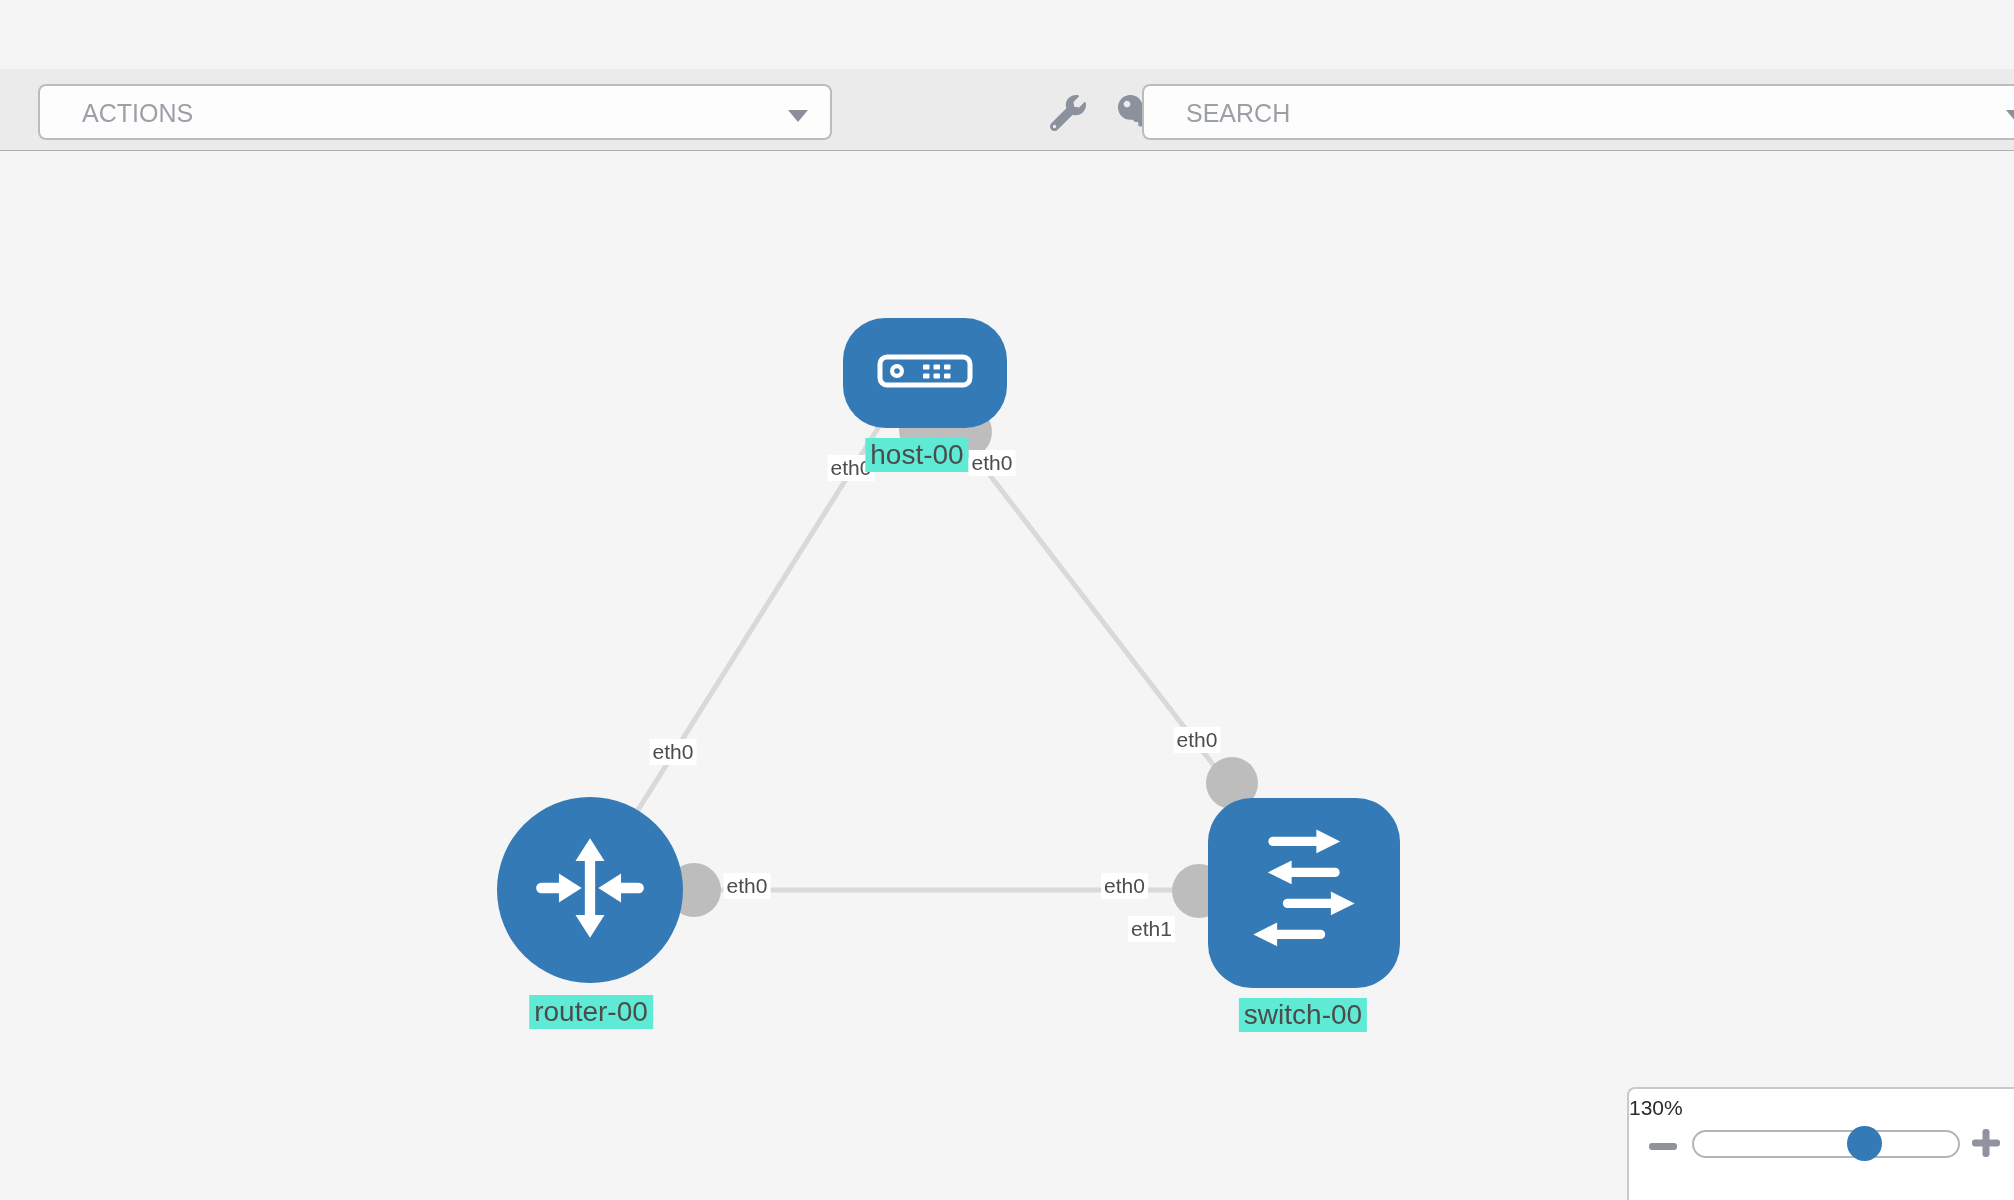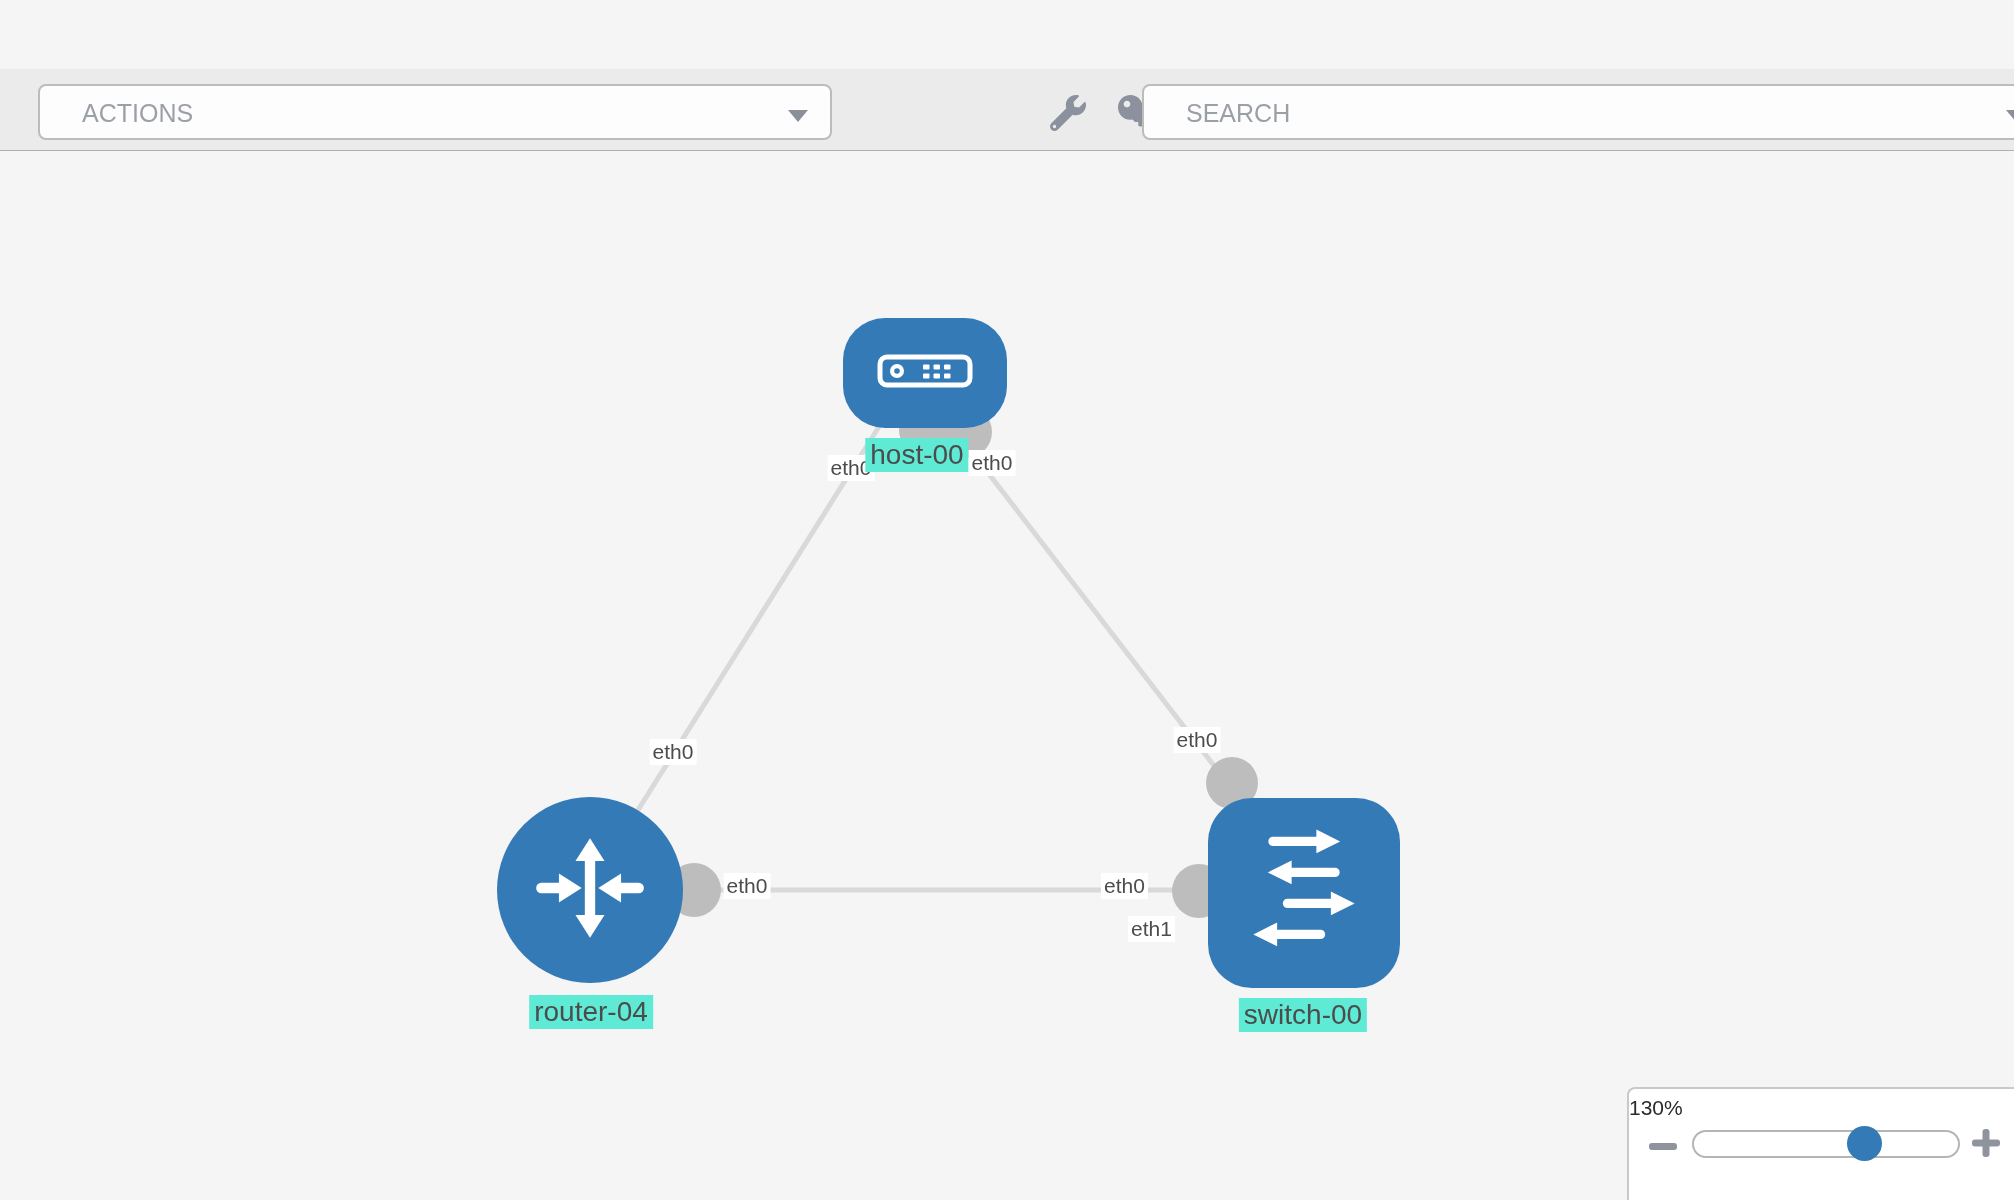--- a/index.html
+++ b/index.html
@@ -124,21 +124,21 @@
 
   <div class="iface" style="left:851px;  top:468px;">eth0</div>
   <div class="iface" style="left:673px;  top:752px;">eth0</div>
   <div class="iface" style="left:992px;  top:463px;">eth0</div>
   <div class="iface" style="left:1197px; top:740px;">eth0</div>
   <div class="iface" style="left:747px;  top:886px;">eth0</div>
   <div class="iface-abs" style="left:1101px; top:873px; z-index:4;">eth0</div>
   <div class="iface-abs" style="left:1128px; top:873px; z-index:5;margin-top:43px;">eth1</div>
 
   <div class="node-label" style="left:917px;  top:455px; z-index:6;">host-00</div>
-  <div class="node-label" style="left:591px;  top:1012px;">router-04</div>
+  <div class="node-label" style="left:591px;  top:1012px;">router-00</div>
   <div class="node-label" style="left:1303px; top:1015px;text-align:center;">switch-00</div>
 
   <div class="node node-host">
     <span>
       <svg width="96" height="34" viewBox="0 0 96 34">
         <rect x="3" y="3" width="90" height="28" rx="7" fill="none" stroke="#ffffff" stroke-width="5"></rect>
         <circle cx="20" cy="17" r="7" fill="#ffffff"></circle>
         <circle cx="20" cy="17" r="2.8" fill="#337ab7"></circle>
         <rect x="46" y="10.5" width="6.5" height="5" rx="1" fill="#ffffff"></rect>
         <rect x="56.5" y="10.5" width="6.5" height="5" rx="1" fill="#ffffff"></rect>

